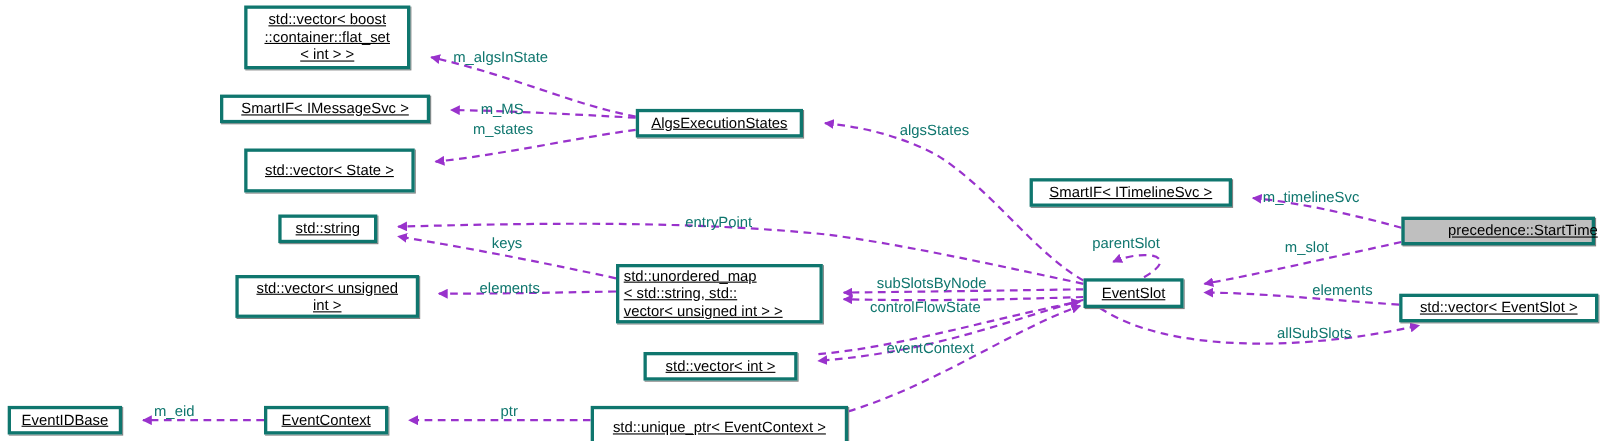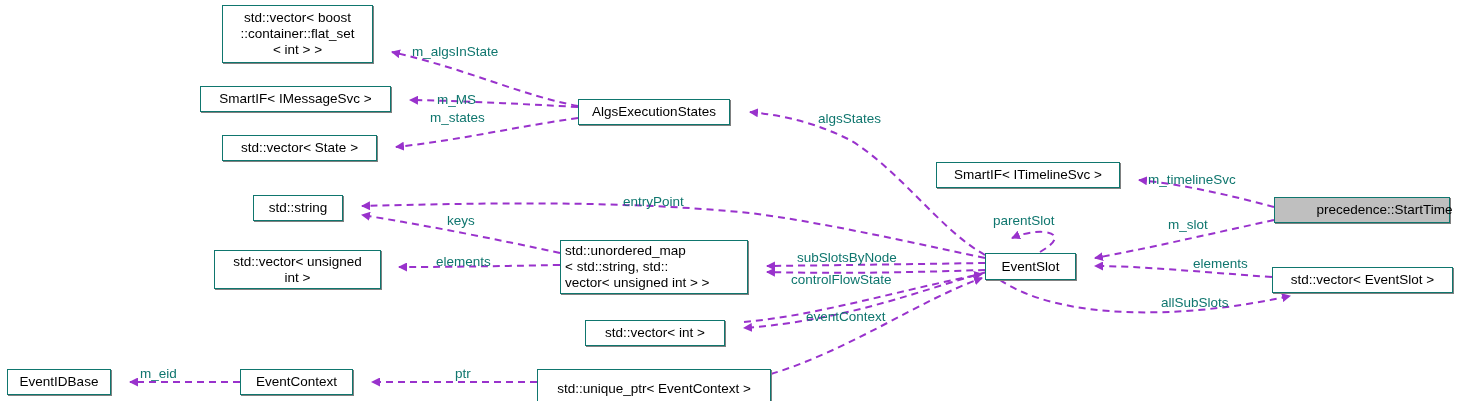--- a/index.html
+++ b/index.html
@@ -19,31 +19,32 @@
     position: absolute;
     left: 0;
     top: 0;
     width: 1459px;
     height: 401px;
     pointer-events: none;
   }
   .node {
     position: absolute;
     box-sizing: border-box;
-    border: 1px solid #0f766e;
+    border: 3px solid #0f766e;
     background: #ffffff;
     color: #000000;
     font-size: 13.5px;
     line-height: 16px;
     text-align: center;
     display: flex;
     align-items: center;
     justify-content: center;
     white-space: pre;
     box-shadow: 1px 1px 0 0 #808080;
+    text-decoration: underline;
   }
   .node.highlight {
     background: #bfbfbf;
   }
   .node.leftalign {
     text-align: left;
     justify-content: flex-start;
     padding-left: 4px;
   }
   .edge-label {
@@ -85,21 +86,21 @@
         <path d="M 537 382 L 372 382" fill="none" stroke="#9932cc" stroke-width="2" stroke-dasharray="7,5" marker-end="url(#arrow)"></path>
         <path d="M 771 374 C 850 350 920 300 982 278" fill="none" stroke="#9932cc" stroke-width="2" stroke-dasharray="7,5" marker-end="url(#arrow)"></path>
         <path d="M 744 322 C 820 315 900 290 982 274" fill="none" stroke="#9932cc" stroke-width="2" stroke-dasharray="7,5" marker-end="url(#arrow)"></path>
       </g>
   </svg>
   <div id="node-layer">
       <div class="node" style="left: 222px; top: 5px; width: 151px; height: 58px;">std::vector&lt; boost
 ::container::flat_set
 &lt; int &gt; &gt;</div>
       <div class="node" style="left: 200px; top: 86px; width: 191px; height: 26px;">SmartIF&lt; IMessageSvc &gt;</div>
-      <div class="node" style="left: 222px; top: 135px; width: 155px; height: 26px;">std::vector&lt; State &gt;</div>
+      <div class="node" style="left: 222px; top: 135px; width: 155px; height: 40px;">std::vector&lt; State &gt;</div>
       <div class="node" style="left: 578px; top: 99px; width: 152px; height: 26px;">AlgsExecutionStates</div>
       <div class="node" style="left: 253px; top: 195px; width: 90px; height: 26px;">std::string</div>
       <div class="node" style="left: 214px; top: 250px; width: 167px; height: 39px;">std::vector&lt; unsigned
 int &gt;</div>
       <div class="node leftalign" style="left: 560px; top: 240px; width: 188px; height: 54px;">std::unordered_map
 &lt; std::string, std::
 vector&lt; unsigned int &gt; &gt;</div>
       <div class="node" style="left: 585px; top: 320px; width: 140px; height: 26px;">std::vector&lt; int &gt;</div>
       <div class="node" style="left: 936px; top: 162px; width: 184px; height: 26px;">SmartIF&lt; ITimelineSvc &gt;</div>
       <div class="node" style="left: 985px; top: 253px; width: 91px; height: 27px;">EventSlot</div>

